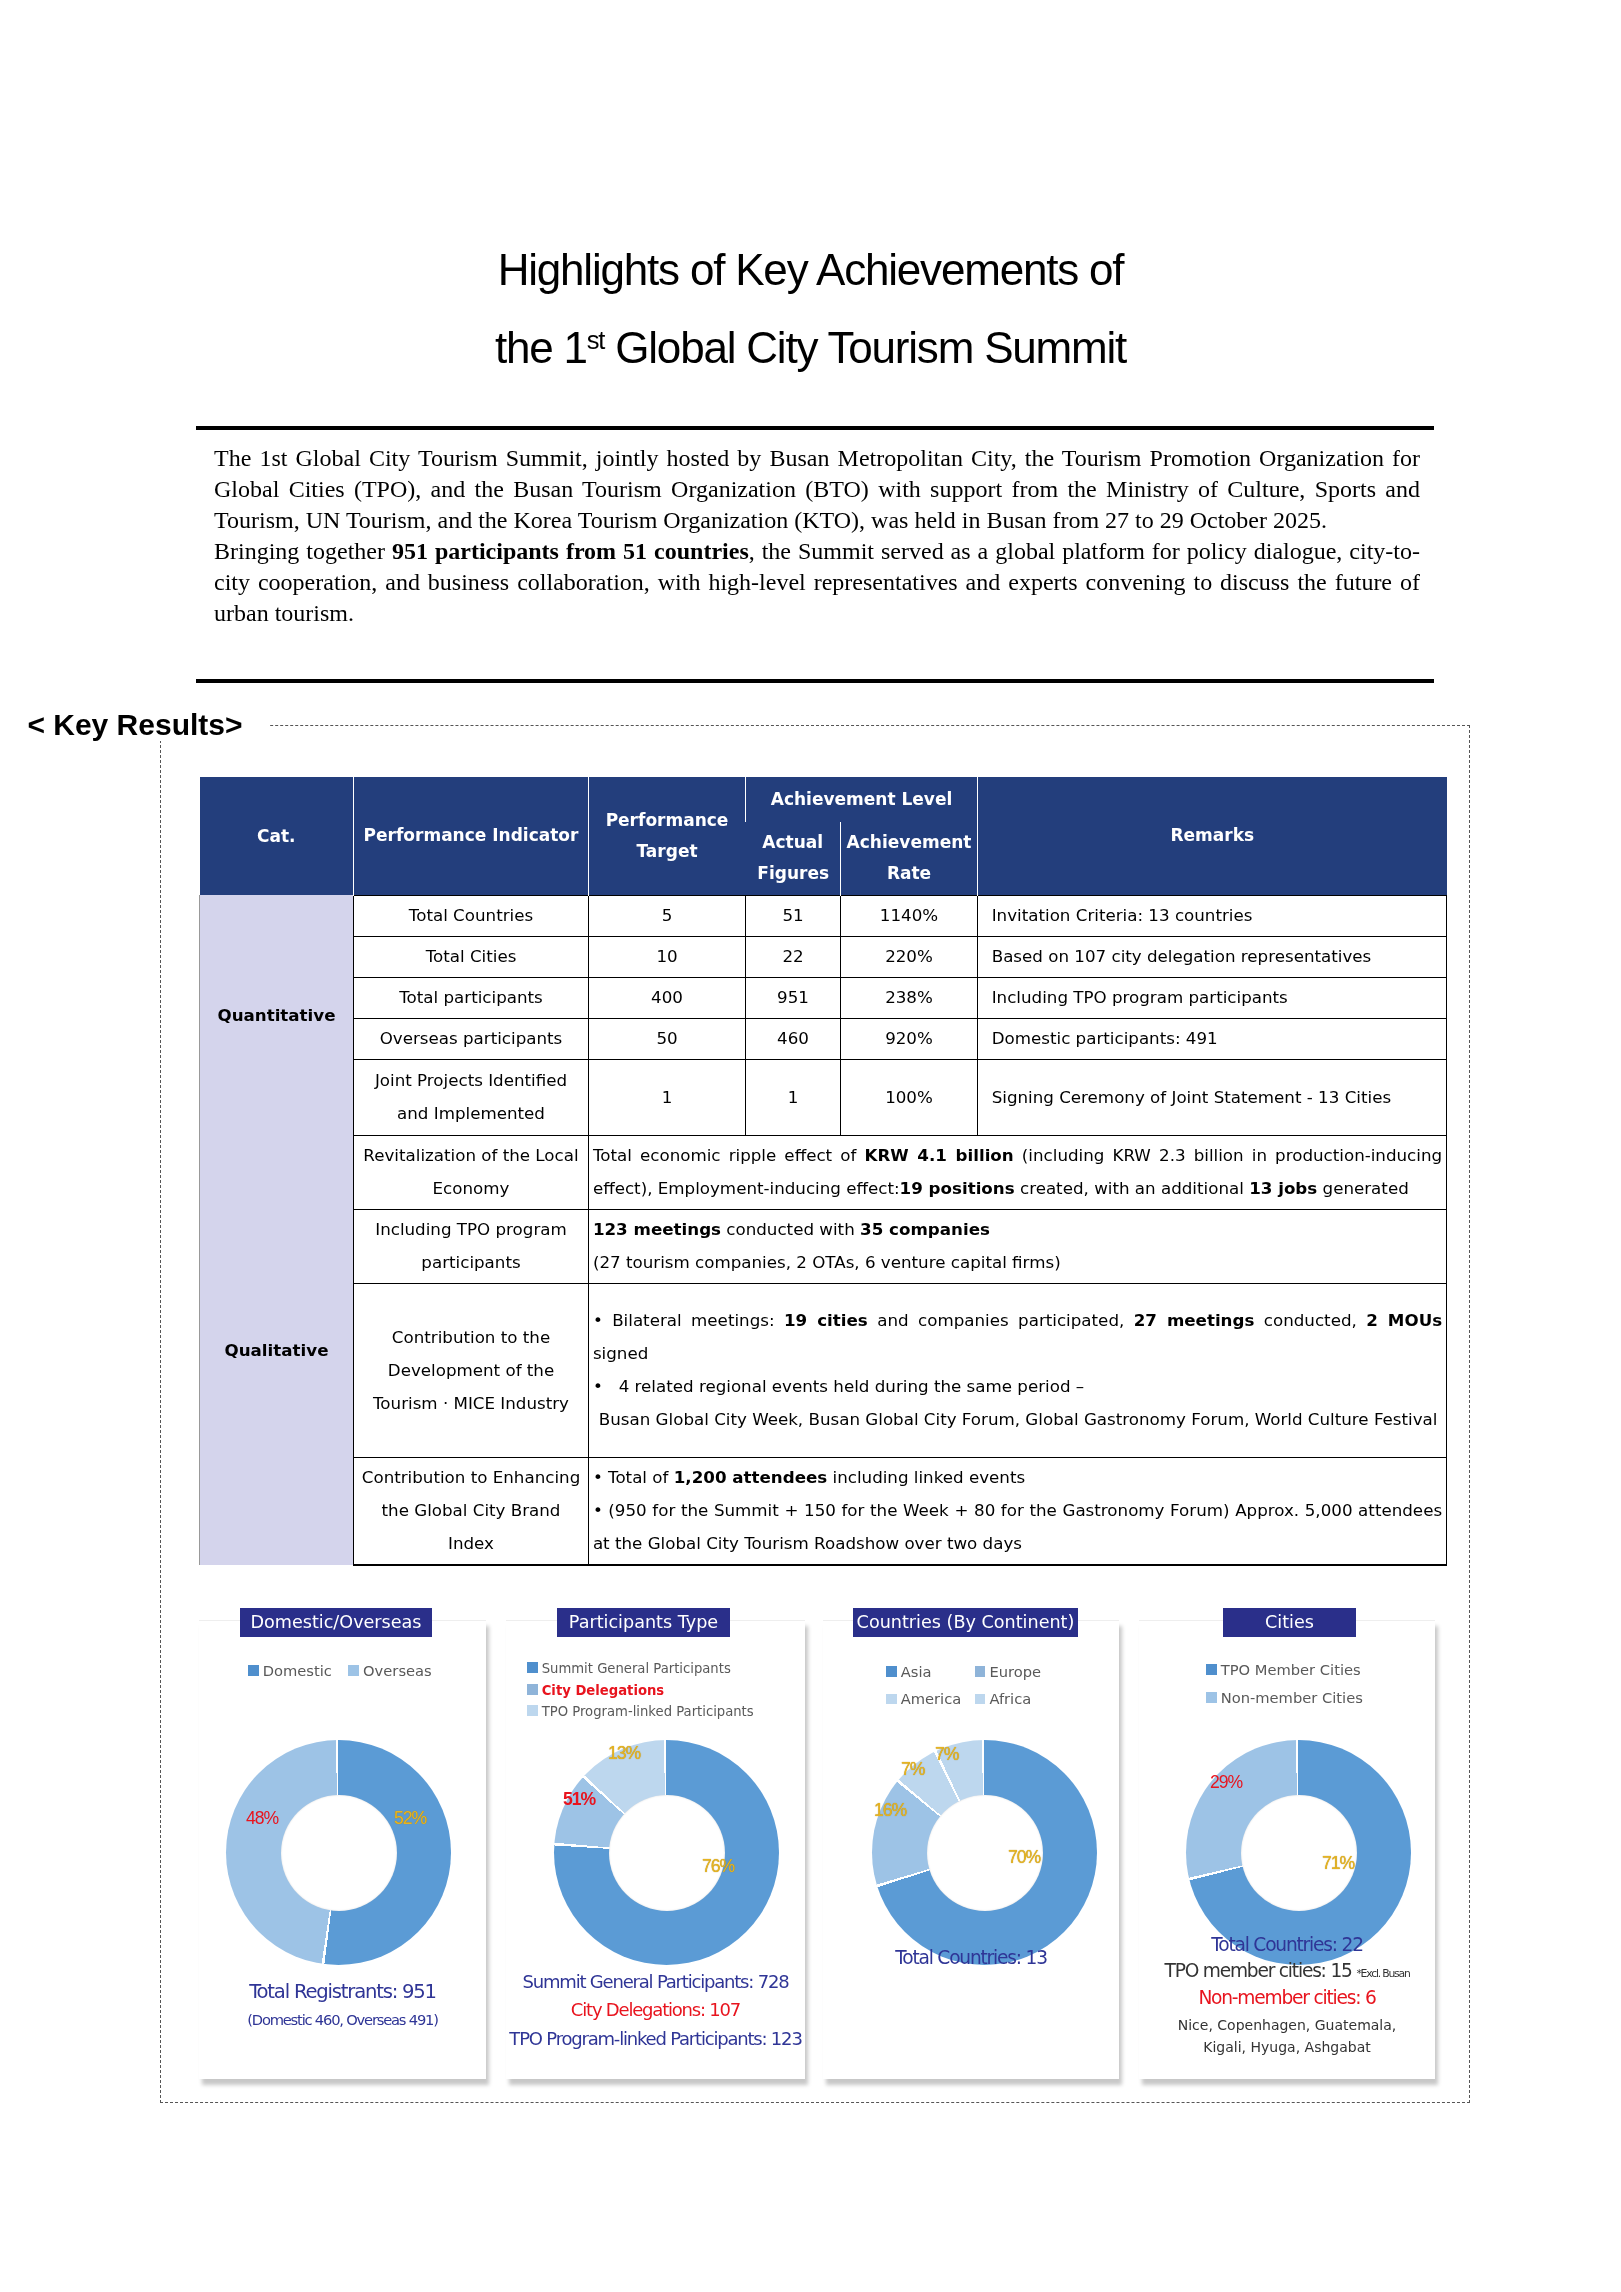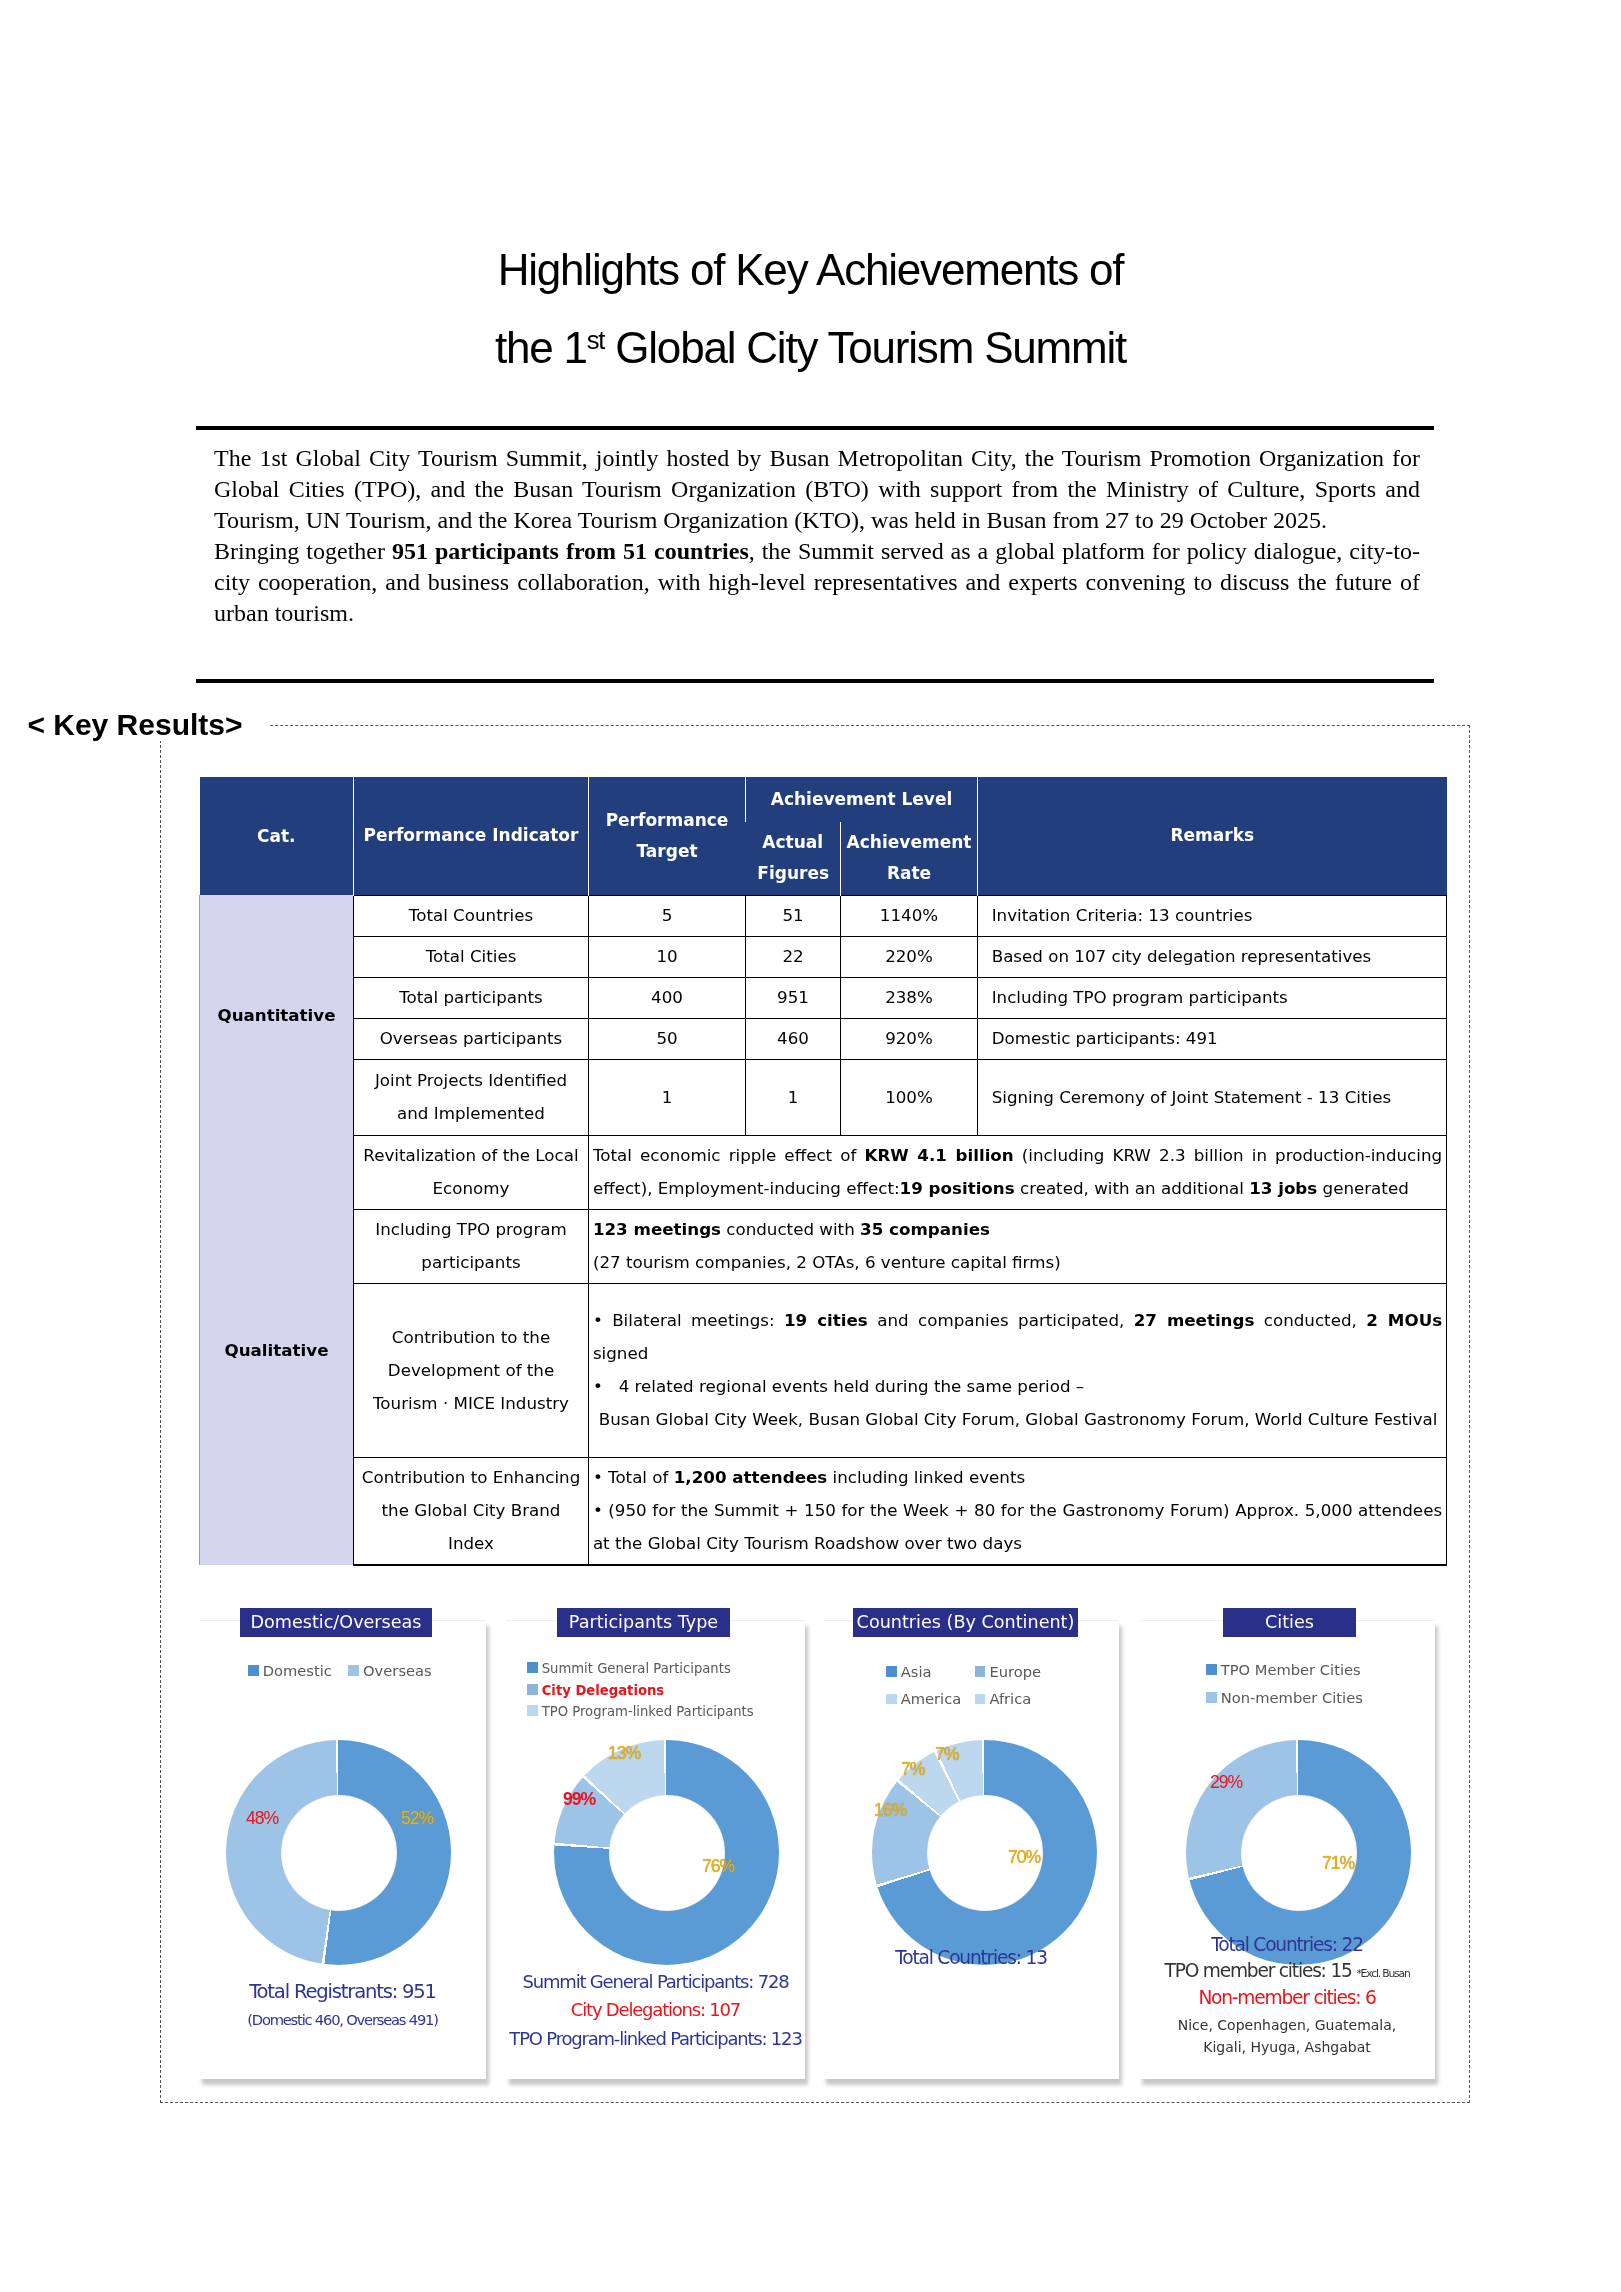--- a/index.html
+++ b/index.html
@@ -144,37 +144,37 @@
 <div class="card" style="left:199px; width:287px;">
   <div class="card-title" style="left:41px; width:192px;">Domestic/Overseas</div>
   <div class="legend" style="left:49px; top:39px;">
     <span class="sw" style="background:#4f8fcd;"></span><span>Domestic</span>
     <span class="sw" style="background:#9dc3e6; margin-left:11.8px;"></span><span>Overseas</span>
   </div>
   <div class="donut" style="left:27.4px; top:119px; background:conic-gradient(#5b9bd5 0 52%, #fff 52% 52.4%, #9dc3e6 52.4% 99.6%, #fff 99.6% 100%);">
       <div class="hole"></div>
     </div>
   <div class="plabel red" style="left:47px; top:187px;">48%</div>
-  <div class="plabel gold" style="left:195px; top:187px;margin-left:7px;">52%</div>
+  <div class="plabel gold" style="left:195px; top:187px;">52%</div>
   <div class="summary navy" style="top:359px; font-size:19.6px;">Total Registrants: 951</div>
   <div class="summary navy" style="top:390px; font-size:14.7px;">(Domestic 460, Overseas 491)</div>
 </div>
 
 <div class="card" style="left:506px; width:299px;">
   <div class="card-title" style="left:51px; width:173px;">Participants Type</div>
   <div class="legend" style="left:21px; top:37px; font-size:13.2px; line-height:21.6px;">
     <div><span class="sw" style="background:#4f8fcd;"></span><span>Summit General Participants</span></div>
     <div><span class="sw" style="background:#8fb4d9;"></span><b class="red">City Delegations</b></div>
     <div><span class="sw" style="background:#bdd7ee;"></span><span>TPO Program-linked Participants</span></div>
   </div>
   <div class="donut" style="left:48px; top:119px; background:conic-gradient(#5b9bd5 0 76%, #fff 76% 76.4%, #9dc3e6 76.4% 86.6%, #fff 86.6% 87%, #bdd7ee 87% 99.6%, #fff 99.6% 100%);">
       <div class="hole"></div>
     </div>
   <div class="plabel gold" style="left:102px; top:122px;">13%</div>
-  <div class="plabel red" style="left:57px; top:168px; font-weight:bold;">99%</div>
+  <div class="plabel red" style="left:57px; top:168px; font-weight:bold;">51%</div>
   <div class="plabel gold" style="left:196px; top:235px;">76%</div>
   <div class="summary navy" style="top:350px; font-size:18px;">Summit General Participants: 728</div>
   <div class="summary red" style="top:378px; font-size:18px;">City Delegations: 107</div>
   <div class="summary navy" style="top:407px; font-size:18px;">TPO Program-linked Participants: 123</div>
 </div>
 
 <div class="card" style="left:823px; width:296px;">
   <div class="card-title" style="left:30px; width:225px;">Countries (By Continent)</div>
   <div class="legend" style="left:63px; top:37px; font-size:14.7px; line-height:27.4px;">
     <div><span class="sw" style="background:#4f8fcd;"></span><span style="display:inline-block; width:74px;">Asia</span><span class="sw" style="background:#8fb4d9;"></span><span>Europe</span></div>

